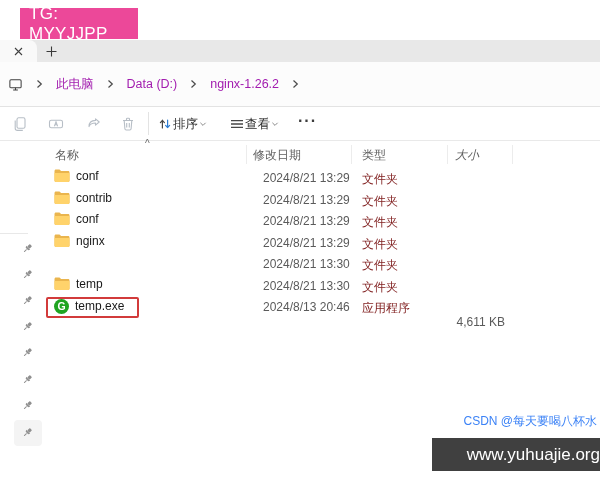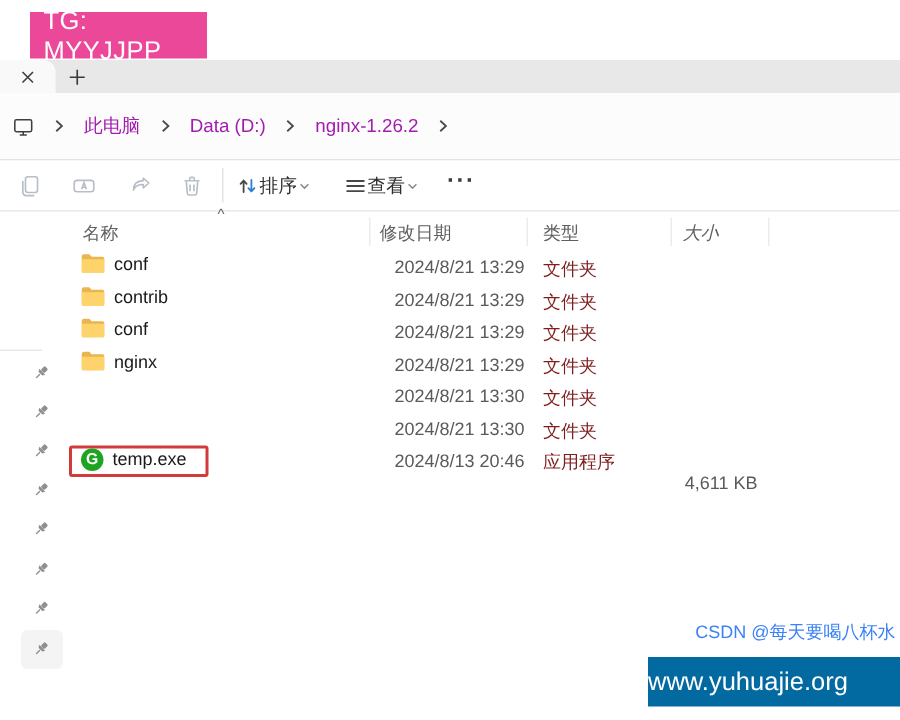--- a/index.html
+++ b/index.html
@@ -51,22 +51,22 @@
   .f-size{position:absolute;left:405px;top:19px;width:100px;text-align:right;color:#5a5a5a;}
   .nginx-badge{width:15px;height:15px;border-radius:8px;background:#1fa421;color:#fff;
                font-size:10.5px;font-weight:bold;display:flex;align-items:center;justify-content:center;
                line-height:1;}
   
   .nav-divider{position:absolute;left:0;top:233px;width:28px;height:1px;background:#e8e8e8;}
   .pin{position:absolute;left:21px;width:13px;height:13px;}
   .pin-bg{position:absolute;left:14px;top:420px;width:28px;height:26px;background:#f4f4f4;border-radius:4px;}
   
   .csdn-mark{position:absolute;right:3px;top:413px;font-size:12px;color:#3b82f6;}
-  .site-box{position:absolute;left:432px;top:438px;width:168px;height:33px;background:#0369a1;
-            color:#fff;font-size:17px;display:flex;align-items:center;justify-content:flex-start;}
+  .site-box{position:absolute;left:432px;top:438px;width:168px;height:33px;background:#404040;
+            color:#fff;font-size:17px;display:flex;align-items:center;justify-content:flex-end;}
   svg{display:block;}
 </style>
 </head>
 <body>
 
 <div class="banner">
   <span>TG: MYYJJPP</span>
 </div>
 
 <div class="tabbar"></div>
@@ -247,20 +247,30 @@
     <span class="f-size"></span>
   </div>
 
   <div class="row folder">
     <span class="f-date">2024/8/21 13:30</span>
     <span class="f-type">文件夹</span>
     <span class="f-size"></span>
   </div>
 
   <div class="row folder">
+    <span class="name-wrap">
+      <span class="folder-svg">
+        <svg width="16" height="13" viewBox="0 0 16 13">
+          <path fill="#eab54e" d="M.5 2C.5 1.2 1.1.5 1.9.5h3.6l1.6 1.6h7.1c.8 0 1.3.6 1.3 1.4v8.1c0 .8-.5 1.4-1.3 1.4H1.9c-.8 0-1.4-.6-1.4-1.4z"></path>
+          <path fill="#ffd36b" d="M.5 3.9h15v7.7c0 .8-.5 1.4-1.3 1.4H1.9c-.8 0-1.4-.6-1.4-1.4z"></path>
+        </svg>
+      </span>
+
+      <span class="f-name">temp</span>
+    </span>
     <span class="f-date">2024/8/21 13:30</span>
     <span class="f-type">文件夹</span>
     <span class="f-size"></span>
   </div>
 
   <div class="row app highlighted">
     <span class="name-wrap">
 
       <span class="nginx-badge">G</span>
       <span class="f-name">temp.exe</span>

